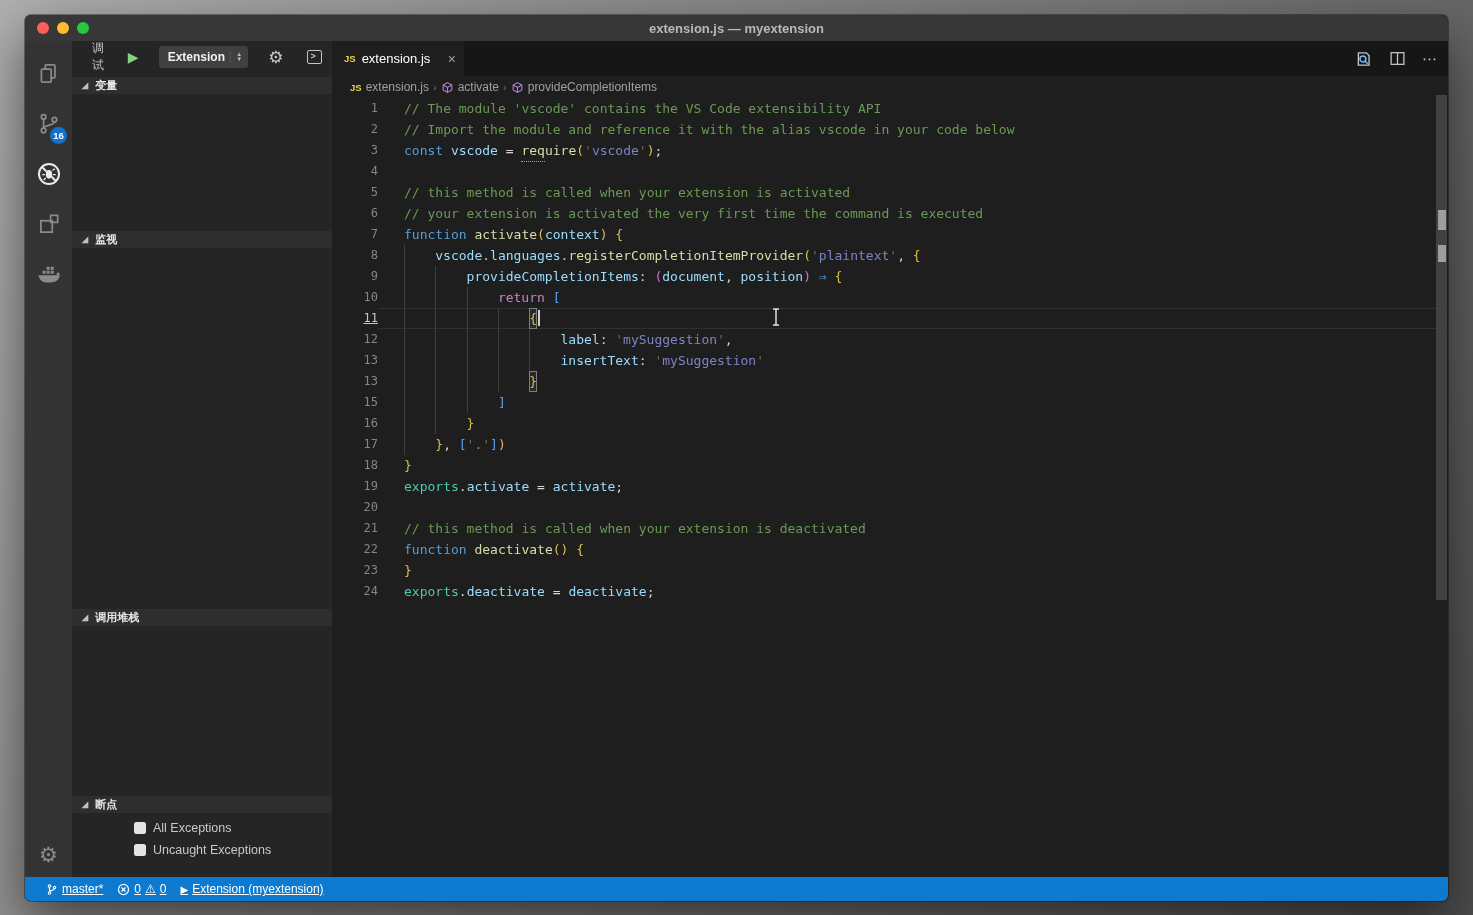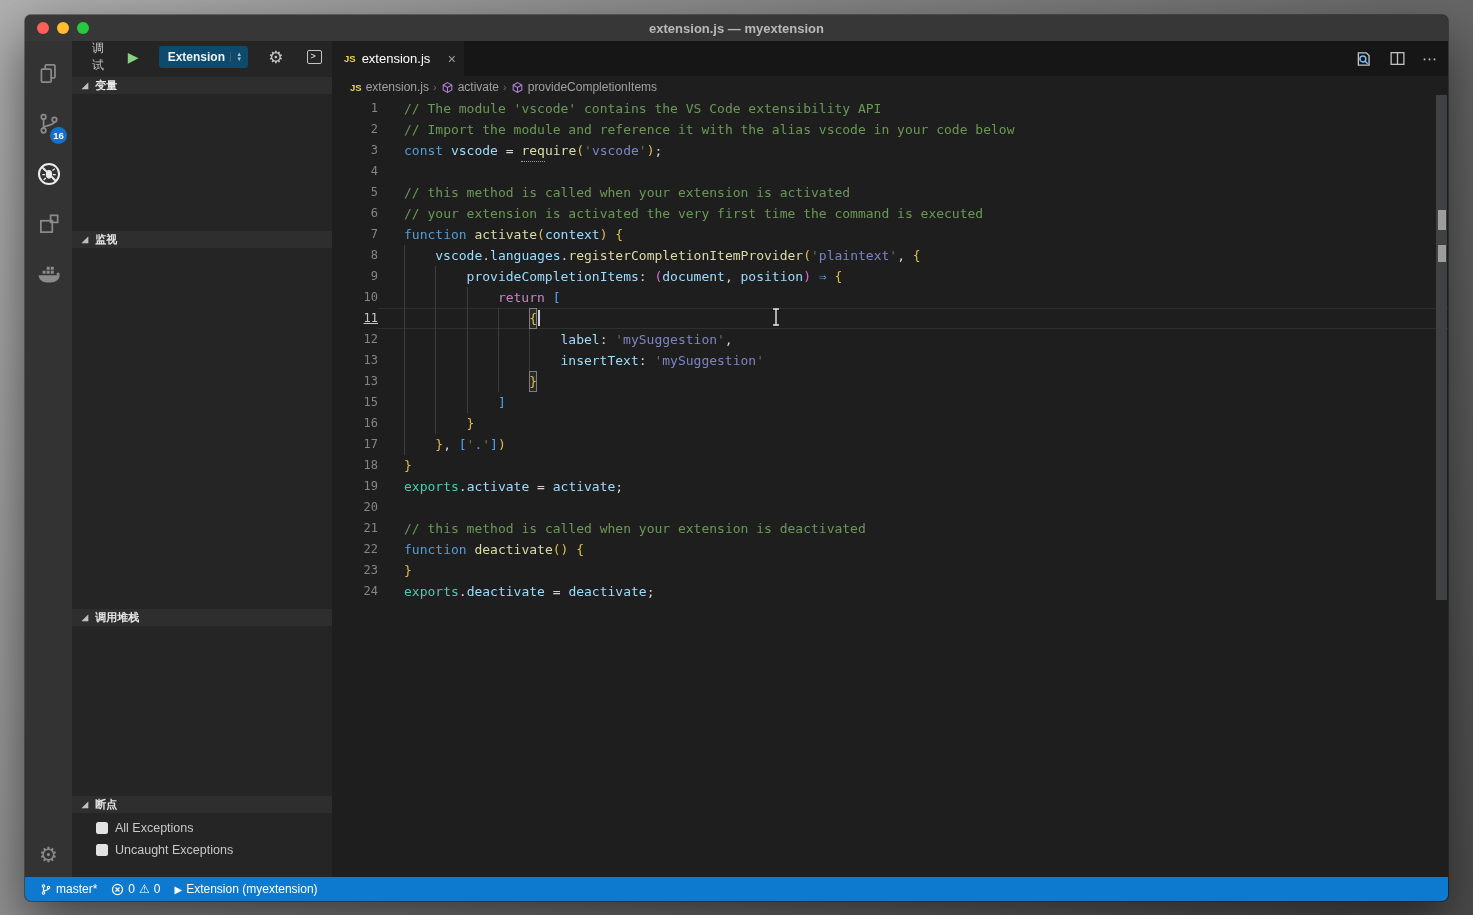--- a/index.html
+++ b/index.html
@@ -32,34 +32,34 @@
     background:#1372cd; color:#fff; font-size:9.5px; font-weight:bold;
     display:flex; align-items:center; justify-content:center; padding:0 3px; }
   .ab-spacer { flex:1; }
   .ab-gear { font-size:21px; color:#8b8b8b; height:44px; display:flex; align-items:center; justify-content:center; width:47px; cursor:pointer;}
 
   
   .sidebar { width:260px; background:#252526; flex:none; display:flex; flex-direction:column; font-size:12px; color:#cccccc; }
   .dbg-toolbar { height:32px; flex:none; display:flex; align-items:center; padding:0 10px 0 20px; gap:20px; }
   .dbg-label { color:#c3c3c3; }
   .play-btn { color:#89d185; font-size:14px; cursor:pointer; line-height:1; }
-  .cfg-select { width:128px; height:22px; background:#0c4a6e; border-radius:3px; display:flex;
+  .cfg-select { width:128px; height:22px; background:#404040; border-radius:3px; display:flex;
     align-items:center; padding:0 6px 0 9px; cursor:pointer; }
   .cfg-select .lbl { flex:1; color:#f0f0f0; font-size:12px; font-weight:bold; }
   .updown { display:flex; flex-direction:column; font-size:6px; line-height:5px; color:#bdbdbd;
     border-left:1px solid #555; padding-left:5px; margin-left:4px;}
   .tb-gear { font-size:17px; color:#c5c5c5; cursor:pointer; }
   .console-ic { width:20px; height:14px; border:1.4px solid #c5c5c5; border-radius:2px;
     color:#c5c5c5; font-size:9px; line-height:11px; padding-left:2px; font-weight:bold; cursor:pointer; margin-left:4px;}
 
   .sec-gap { height:4px; flex:none; }
   .sec-header { height:17px; flex:none; background:#2e2e2f; display:flex; align-items:center;
     padding-left:10px; font-size:11px; font-weight:bold; color:#e5e5e5; cursor:pointer; }
   .twistie { font-size:8px; color:#c0c0c0; margin-right:7px; }
-  .sec-body { background:#252526; }
+  .sec-body { background:#252526;padding-left:38px; }
   .body-vars { height:137px; flex:none; }
   .body-watch { height:361px; flex:none; }
   .body-stack { height:170px; flex:none; }
   .body-bp { flex:1; padding-top:4px; }
   .bp-row { height:22px; display:flex; align-items:center; padding-left:24px; gap:7px; cursor:pointer; }
   .bp-check { width:12px; height:12px; background:#e3e3e3; border-radius:2.5px; flex:none; }
   .bp-label { color:#c8c8c8; font-size:12.5px; }
 
   
   .editorgroup { flex:1; display:flex; flex-direction:column; min-width:0; background:#1e1e1e; position:relative; }
@@ -97,21 +97,21 @@
   .mouse-ibeam { position:absolute; left:438px; top:266px; pointer-events:none; }
 
   
   .scroll-slider { position:absolute; right:1px; top:54px; width:11px; height:505px; background:#3f4142; }
   .ruler-mark { position:absolute; right:2px; width:8px; background:#9d9d9d; }
   .mark1 { top:169px; height:20px; }
   .mark2 { top:204px; height:17px; }
 
   
   .statusbar { height:24px; flex:none; background:#0d7ad0; display:flex; align-items:center;
-    padding:0 8px; color:#ffffff; font-size:12px; }
+    padding:0 14px; color:#ffffff; font-size:12px;text-decoration:underline; }
   .sb-item { display:flex; align-items:center; gap:4px; padding:0 7px; height:100%; cursor:pointer; white-space:nowrap; }
   .sb-left { display:flex; align-items:center; height:100%; }
   .sb-right { margin-left:auto; display:flex; align-items:center; height:100%; }
   .sb-play { font-size:10px; }
   .sb-warn { font-size:12px; }
 </style>
 </head>
 <body>
 
 <div class="window">

